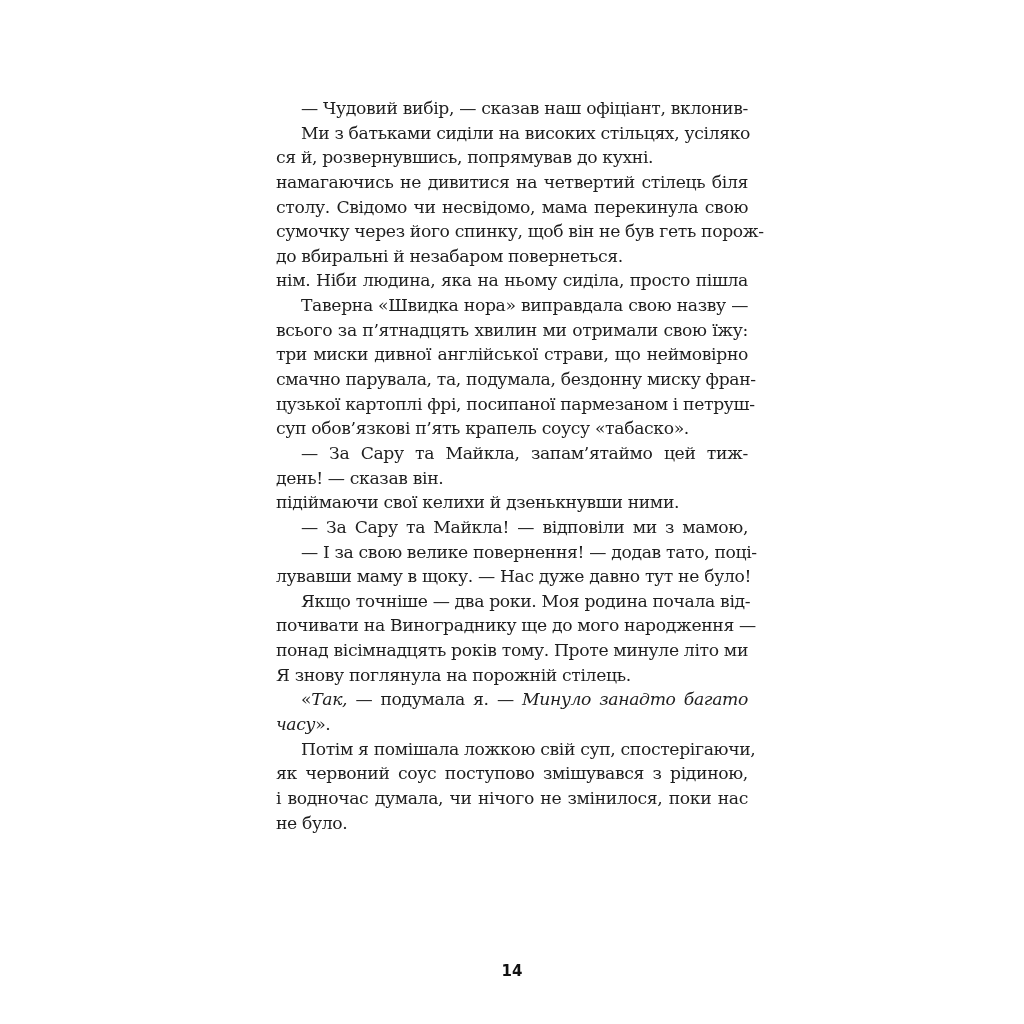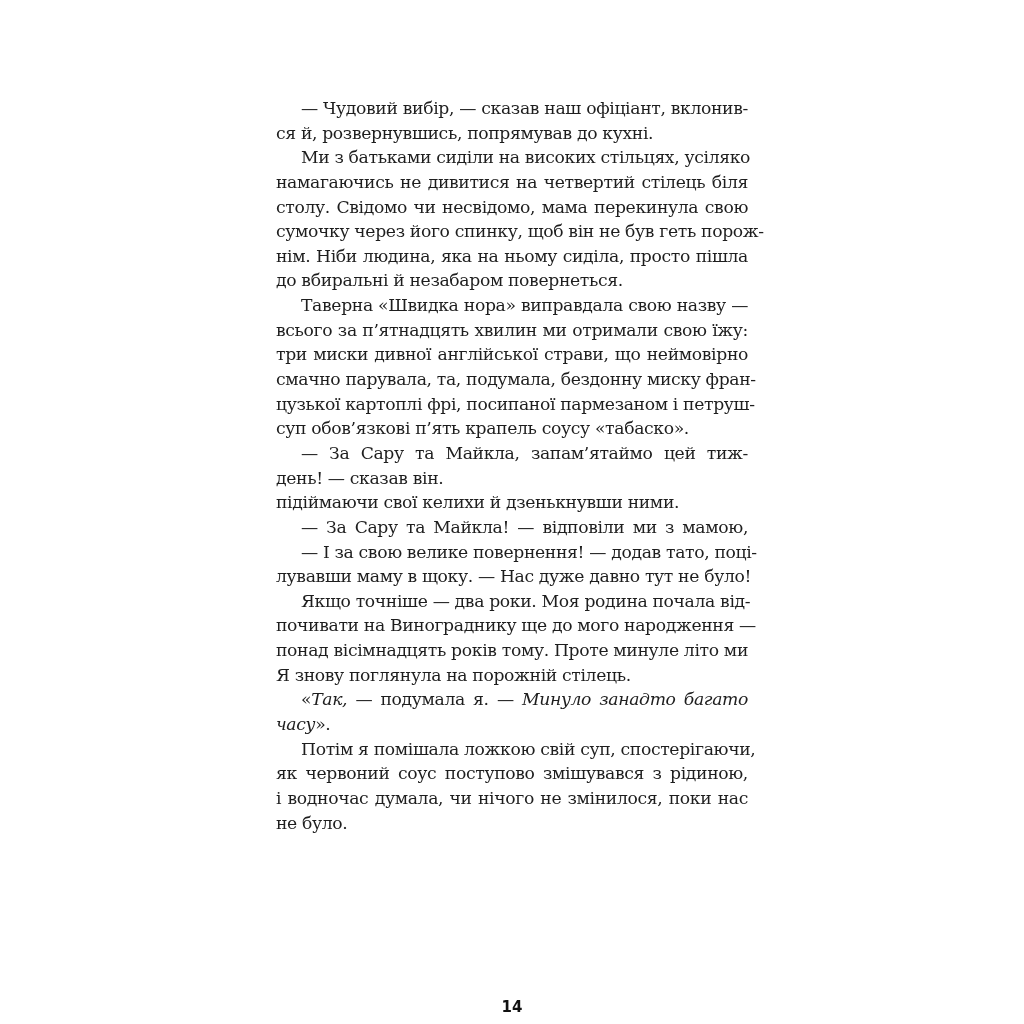--- a/index.html
+++ b/index.html
@@ -29,37 +29,36 @@
   .it { font-style: italic; }
   .page-number {
     position: absolute;
     left: 0; width: 1024px;
     top: 962px;
     text-align: center;
     font-family: "DejaVu Sans", "Liberation Sans", sans-serif;
     font-weight: bold;
     font-size: 15px;
     color: #111111;
-    margin-top: 36px;
   }
 </style>
 </head>
 <body>
 
 <div class="page">
   <div class="text-block">
 
     <div class="line indent">— Чудовий вибір, — сказав наш офіціант, вклонив-</div>
+    <div class="line indent">Ми з батьками сиділи на високих стільцях, усіляко</div>
     <div class="line last">ся й, розвернувшись, попрямував до кухні.</div>
-    <div class="line indent">Ми з батьками сиділи на високих стільцях, усіляко</div>
     <div class="line">намагаючись не дивитися на четвертий стілець біля</div>
     <div class="line">столу. Свідомо чи несвідомо, мама перекинула свою</div>
     <div class="line">сумочку через його спинку, щоб він не був геть порож-</div>
+    <div class="line last">до вбиральні й незабаром повернеться.</div>
     <div class="line">нім. Ніби людина, яка на ньому сиділа, просто пішла</div>
-    <div class="line last">до вбиральні й незабаром повернеться.</div>
     <div class="line indent">Таверна «Швидка нора» виправдала свою назву —</div>
     <div class="line">всього за п’ятнадцять хвилин ми отримали свою їжу:</div>
     <div class="line">три миски дивної англійської страви, що неймовірно</div>
     <div class="line">смачно парувала, та, подумала, бездонну миску фран-</div>
     <div class="line">цузької картоплі фрі, посипаної пармезаном і петруш-</div>
     <div class="line last">суп обов’язкові п’ять крапель соусу «табаско».</div>
     <div class="line indent">— За Сару та Майкла, запам’ятаймо цей тиж-</div>
     <div class="line last">день! — сказав він.</div>
     <div class="line last">підіймаючи свої келихи й дзенькнувши ними.</div>
     <div class="line indent">— За Сару та Майкла! — відповіли ми з мамою,</div>

